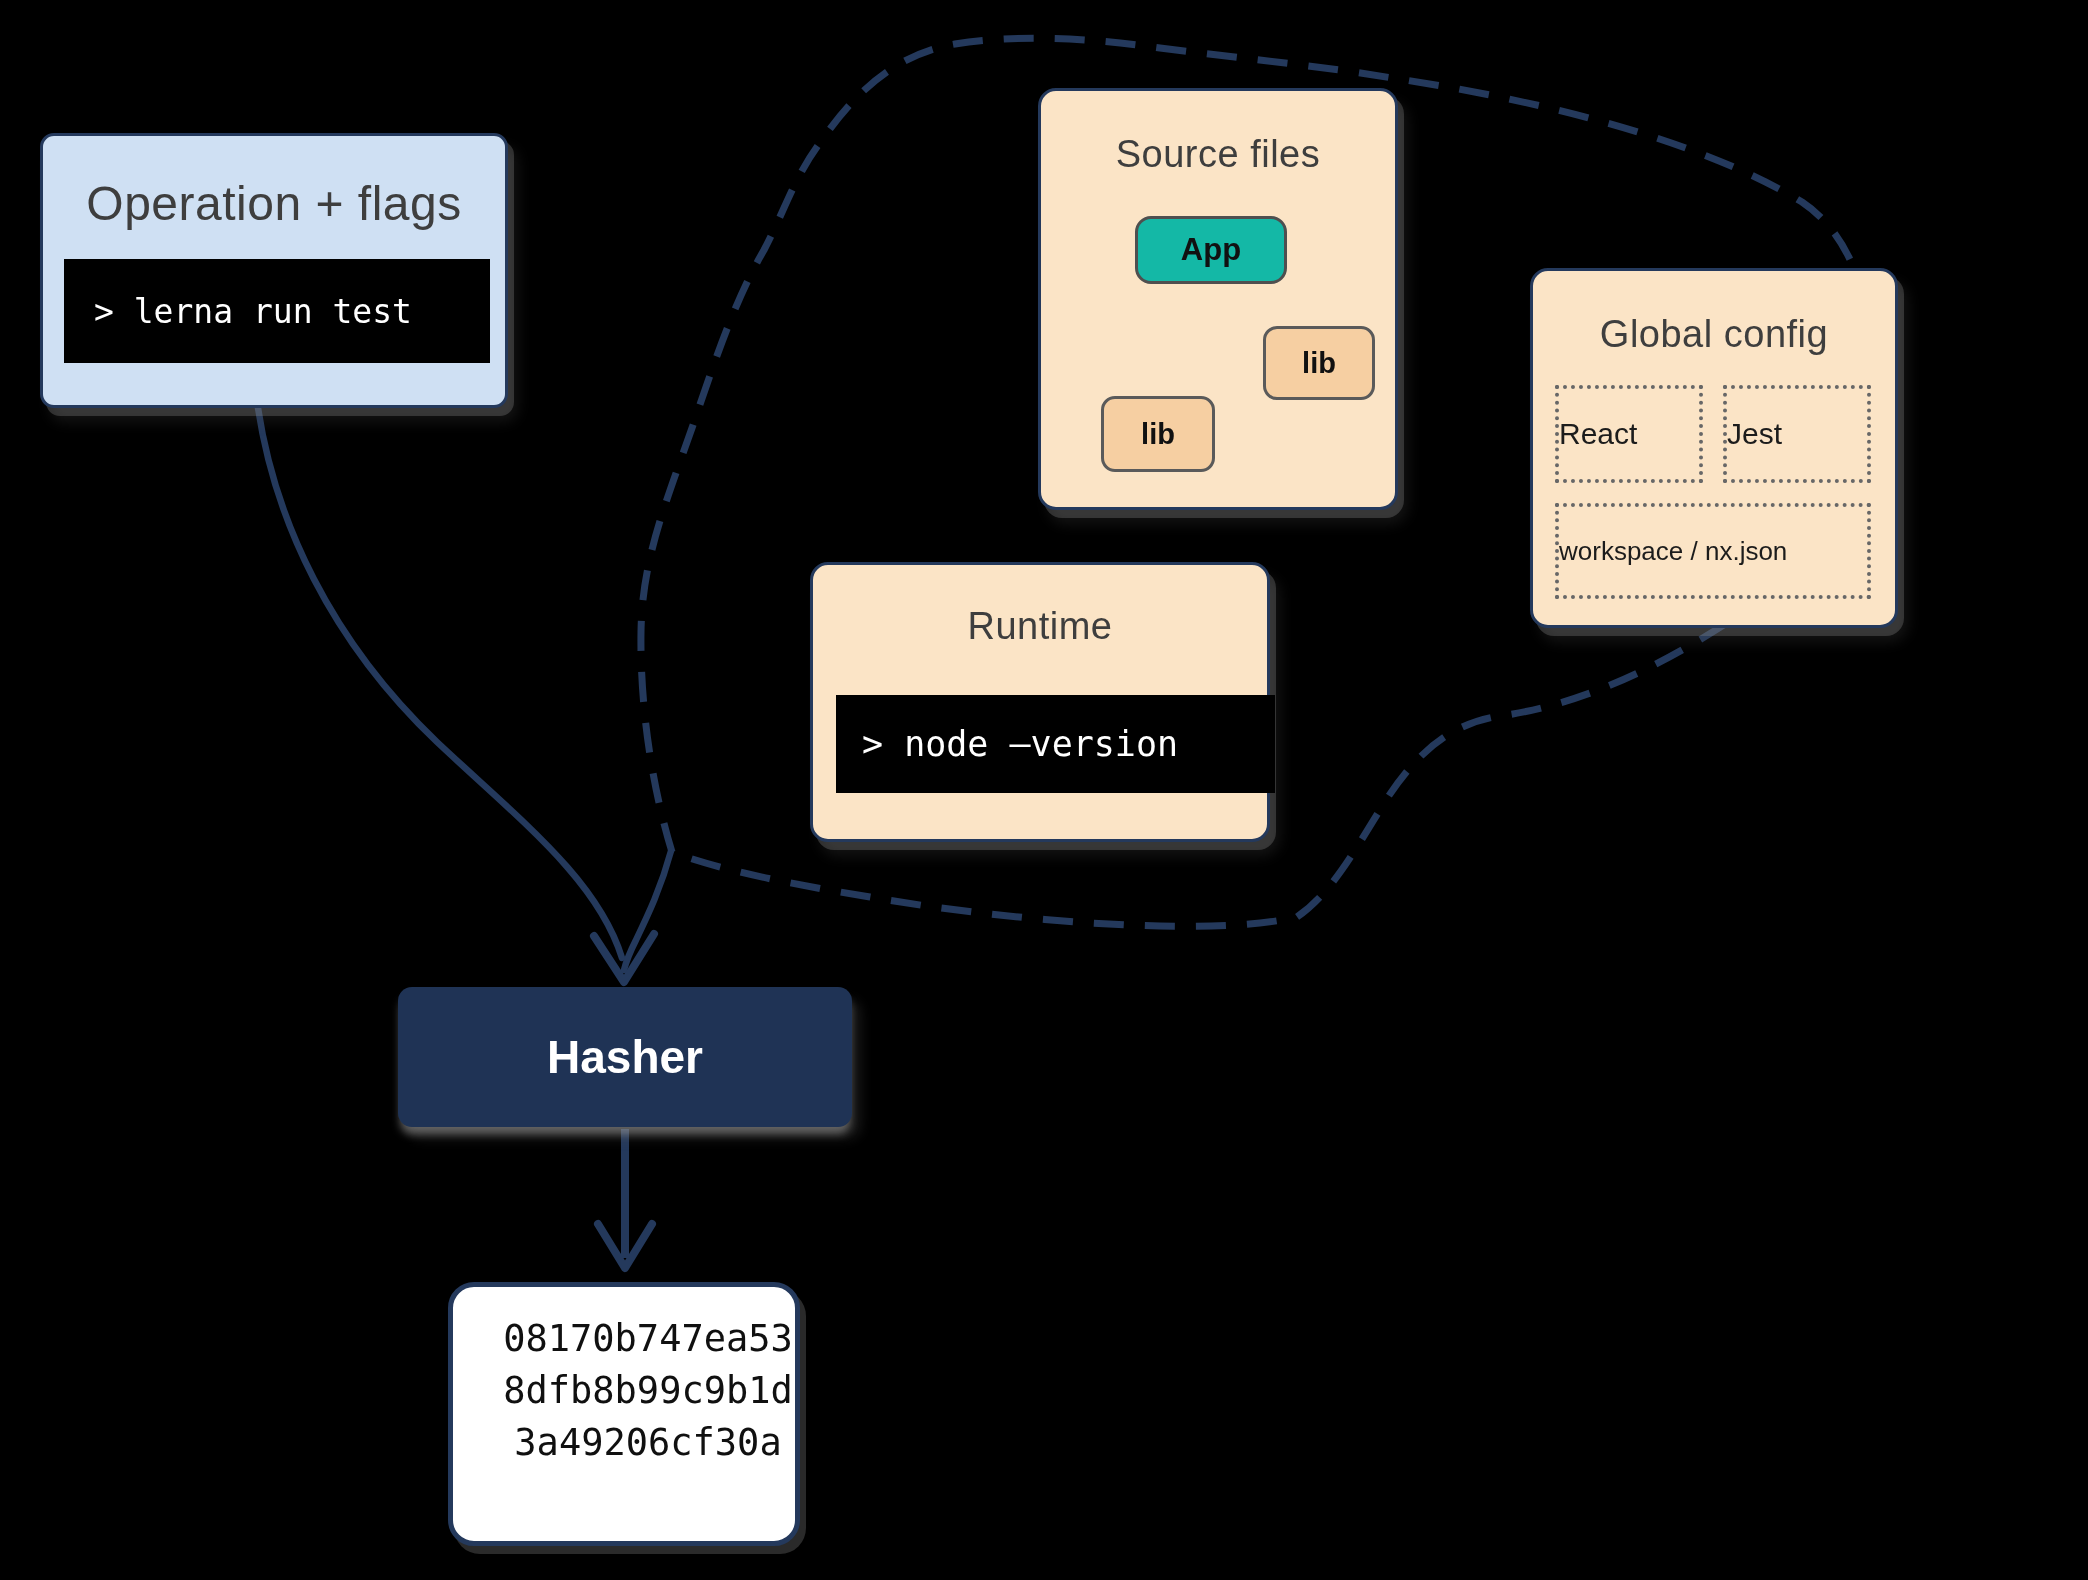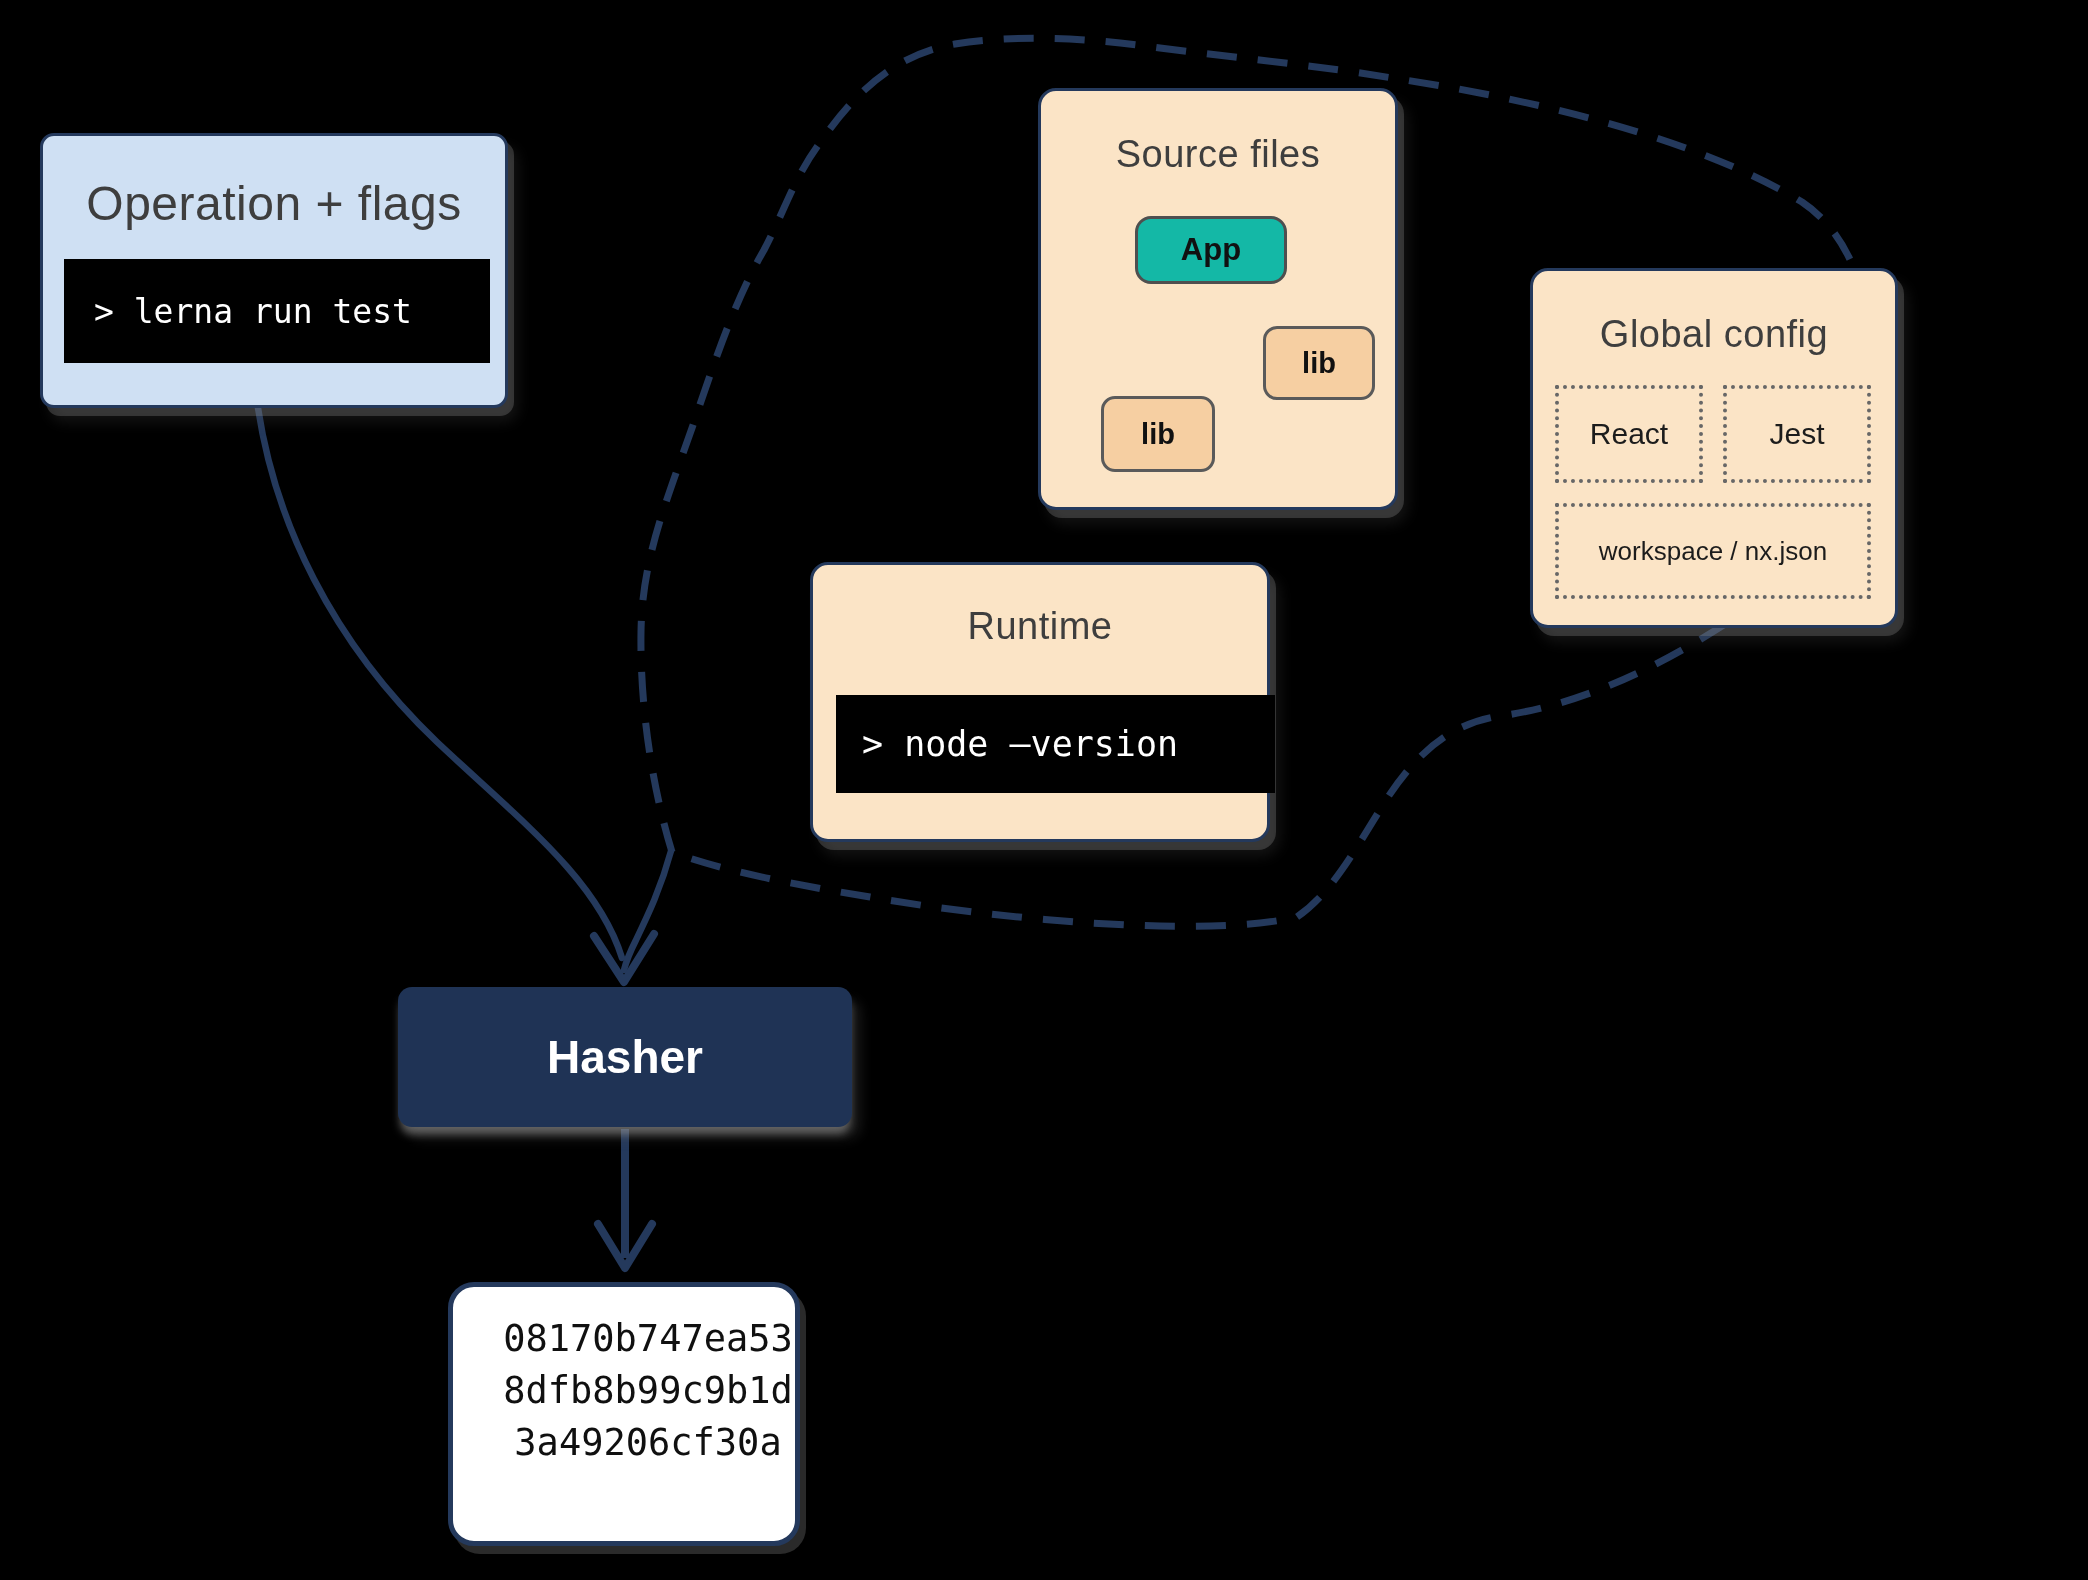--- a/index.html
+++ b/index.html
@@ -11,21 +11,21 @@
          box-shadow:6px 8px 0 0 rgba(150,150,150,.28), 10px 14px 14px rgba(80,80,80,.25);}
   .blue{background:#cfe0f3;}
   .peach{background:#fbe4c6;}
   .title{position:absolute;left:0;right:0;text-align:center;color:#3e3e3e;
          font-weight:normal;letter-spacing:.5px;}
   .terminal{position:absolute;background:#000;color:#fff;
             font-family:"DejaVu Sans Mono",monospace;display:flex;align-items:center;}
   .node{position:absolute;display:flex;align-items:center;justify-content:center;
         font-weight:bold;color:#111;box-sizing:border-box;}
   .dotted{position:absolute;border:4px dotted #676767;display:flex;align-items:center;
-          justify-content:center;color:#1c1c1c;box-sizing:border-box;}
+          justify-content:flex-start;color:#1c1c1c;box-sizing:border-box;}
   #hasher{background:#1f3355;border-radius:14px;display:flex;align-items:center;justify-content:center;
           color:#fff;font-weight:bold;font-size:46px;
           box-shadow:0 9px 8px -2px rgba(175,175,175,.5), 9px 12px 12px rgba(80,80,80,.3);}
   #hashbox{background:#fff;border:5px solid #24395c;border-radius:26px;
            box-shadow:6px 8px 0 0 rgba(150,150,150,.28);}
   #hashbox .hashline{font-family:"DejaVu Sans Mono",monospace;font-size:37px;line-height:52px;
                      color:#101010;text-align:center;}
   #hashbox .pad{padding-top:26px;}
 </style>
 </head>

